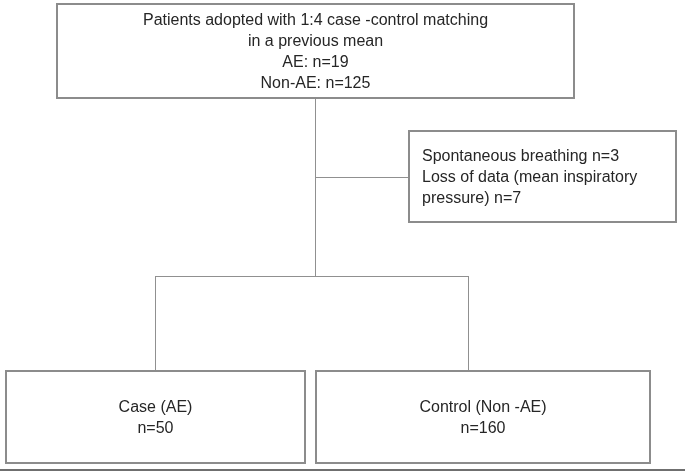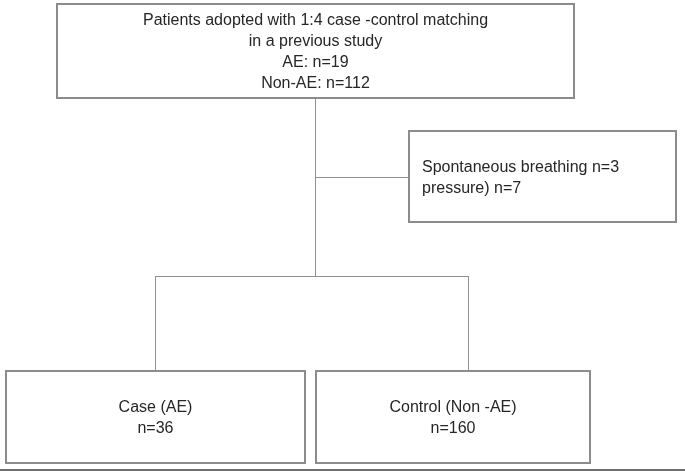--- a/index.html
+++ b/index.html
@@ -30,21 +30,21 @@
     font-size: 16px;
     line-height: 21px;
   }
   .box.center { align-items: center; text-align: center; }
   .box.left   { align-items: flex-start; text-align: left; padding-left: 12px; padding-right: 6px; }
   .line { white-space: nowrap; }
 
   #top-box       { left: 56px;  top: 3px;   width: 519px; height: 96px; }
   #exclusion-box { left: 408px; top: 130px; width: 269px; height: 93px; }
   #case-box      { left: 5px;   top: 370px; width: 301px; height: 94px; }
-  #control-box   { left: 315px; top: 370px; width: 276px; height: 94px; }
+  #control-box   { left: 315px; top: 370px; width: 336px; height: 94px; }
 
   .connector { position: absolute; background: var(--connector); }
   #conn-v-top    { left: 315px; top: 99px;  width: 1px;  height: 178px; }
   #conn-h-branch { left: 316px; top: 177px; width: 92px; height: 1px; }
   #conn-h-split  { left: 155px; top: 276px; width: 314px; height: 1px; }
   #conn-v-left   { left: 155px; top: 277px; width: 1px;  height: 93px; }
   #conn-v-right  { left: 468px; top: 277px; width: 1px;  height: 93px; }
 
   #bottom-rule {
     position: absolute;
@@ -53,40 +53,41 @@
     background: var(--bottom-rule);
   }
 </style>
 </head>
 <body>
 
 <div class="canvas">
 
   <div class="box center" id="top-box">
     <div class="line">Patients adopted with 1:4 case -control matching</div>
-    <div class="line">in a previous study</div>
+    <div class="line">in a previous mean</div>
     <div class="line">AE: n=19</div>
-    <div class="line">Non-AE: n=112</div>
+    <div class="line">Non-AE: n=125</div>
   </div>
 
   <div class="connector" id="conn-v-top"></div>
   <div class="connector" id="conn-h-branch"></div>
 
   <div class="box left" id="exclusion-box">
     <div class="line">Spontaneous breathing n=3</div>
+    <div class="line">Loss of data (mean inspiratory</div>
     <div class="line">pressure) n=7</div>
   </div>
 
   <div class="connector" id="conn-h-split"></div>
   <div class="connector" id="conn-v-left"></div>
   <div class="connector" id="conn-v-right"></div>
 
   <div class="box center" id="case-box">
     <div class="line">Case (AE)</div>
-    <div class="line">n=36</div>
+    <div class="line">n=50</div>
   </div>
 
   <div class="box center" id="control-box">
     <div class="line">Control (Non -AE)</div>
     <div class="line">n=160</div>
   </div>
 
   <div id="bottom-rule"></div>
 
 </div>

